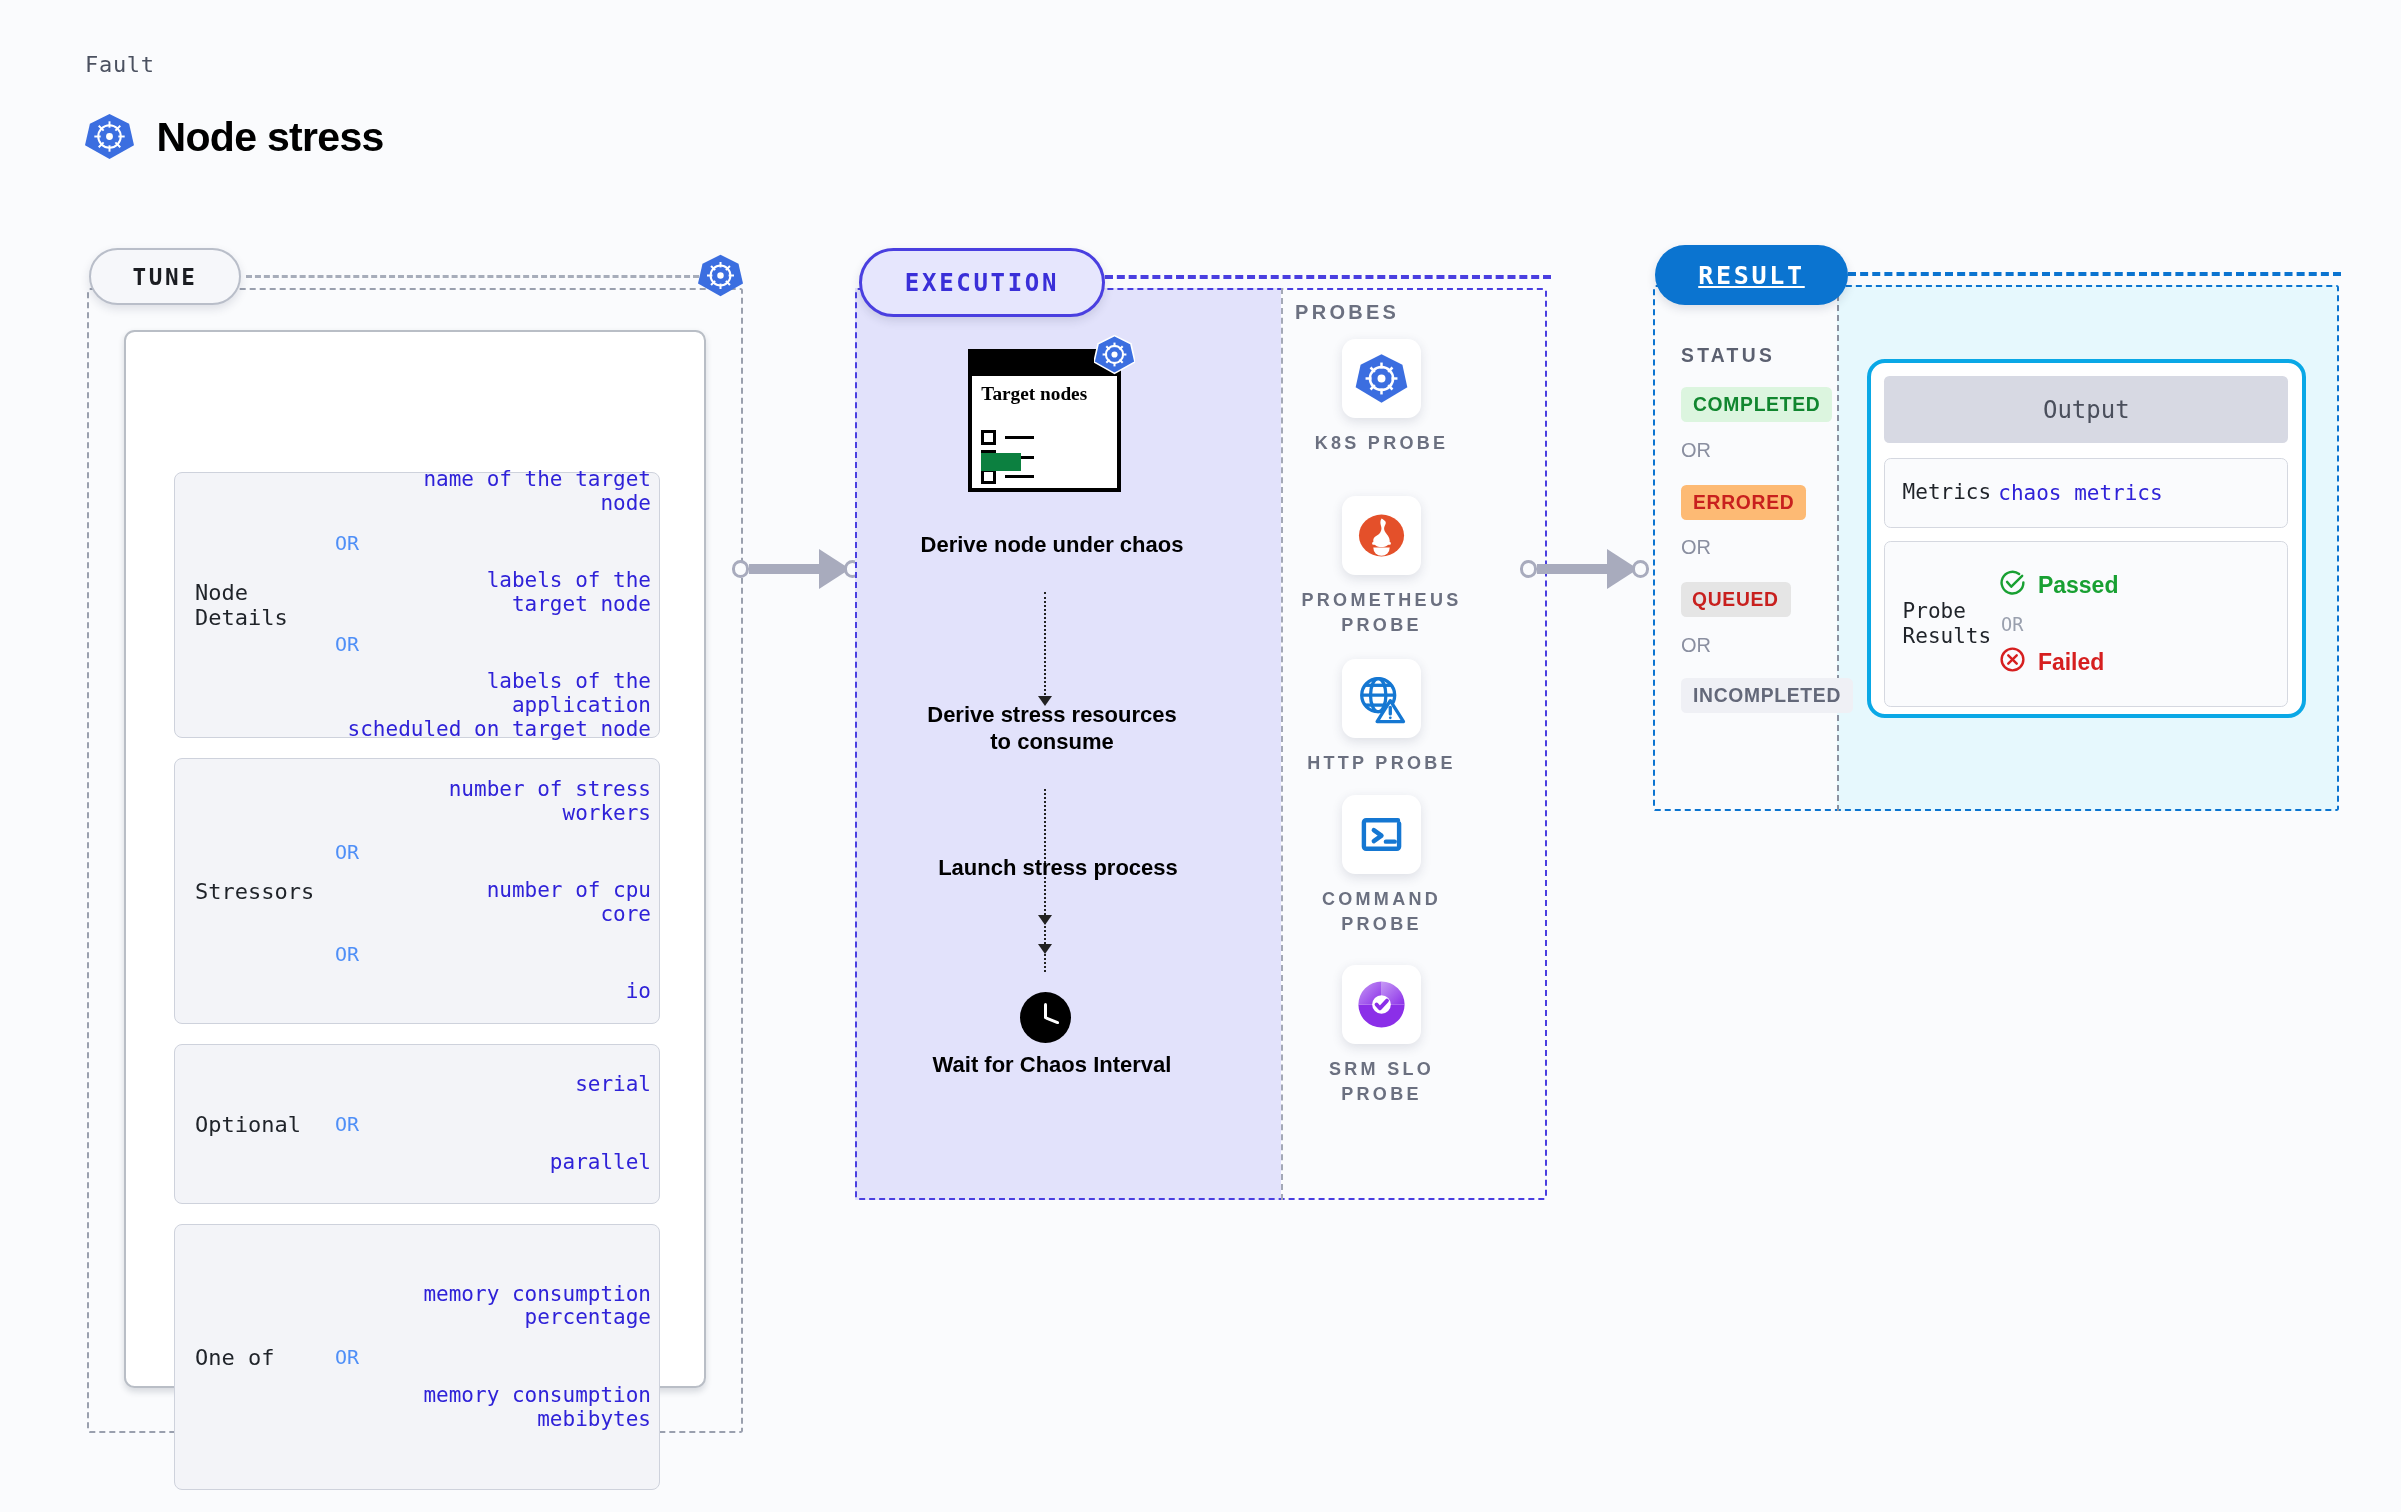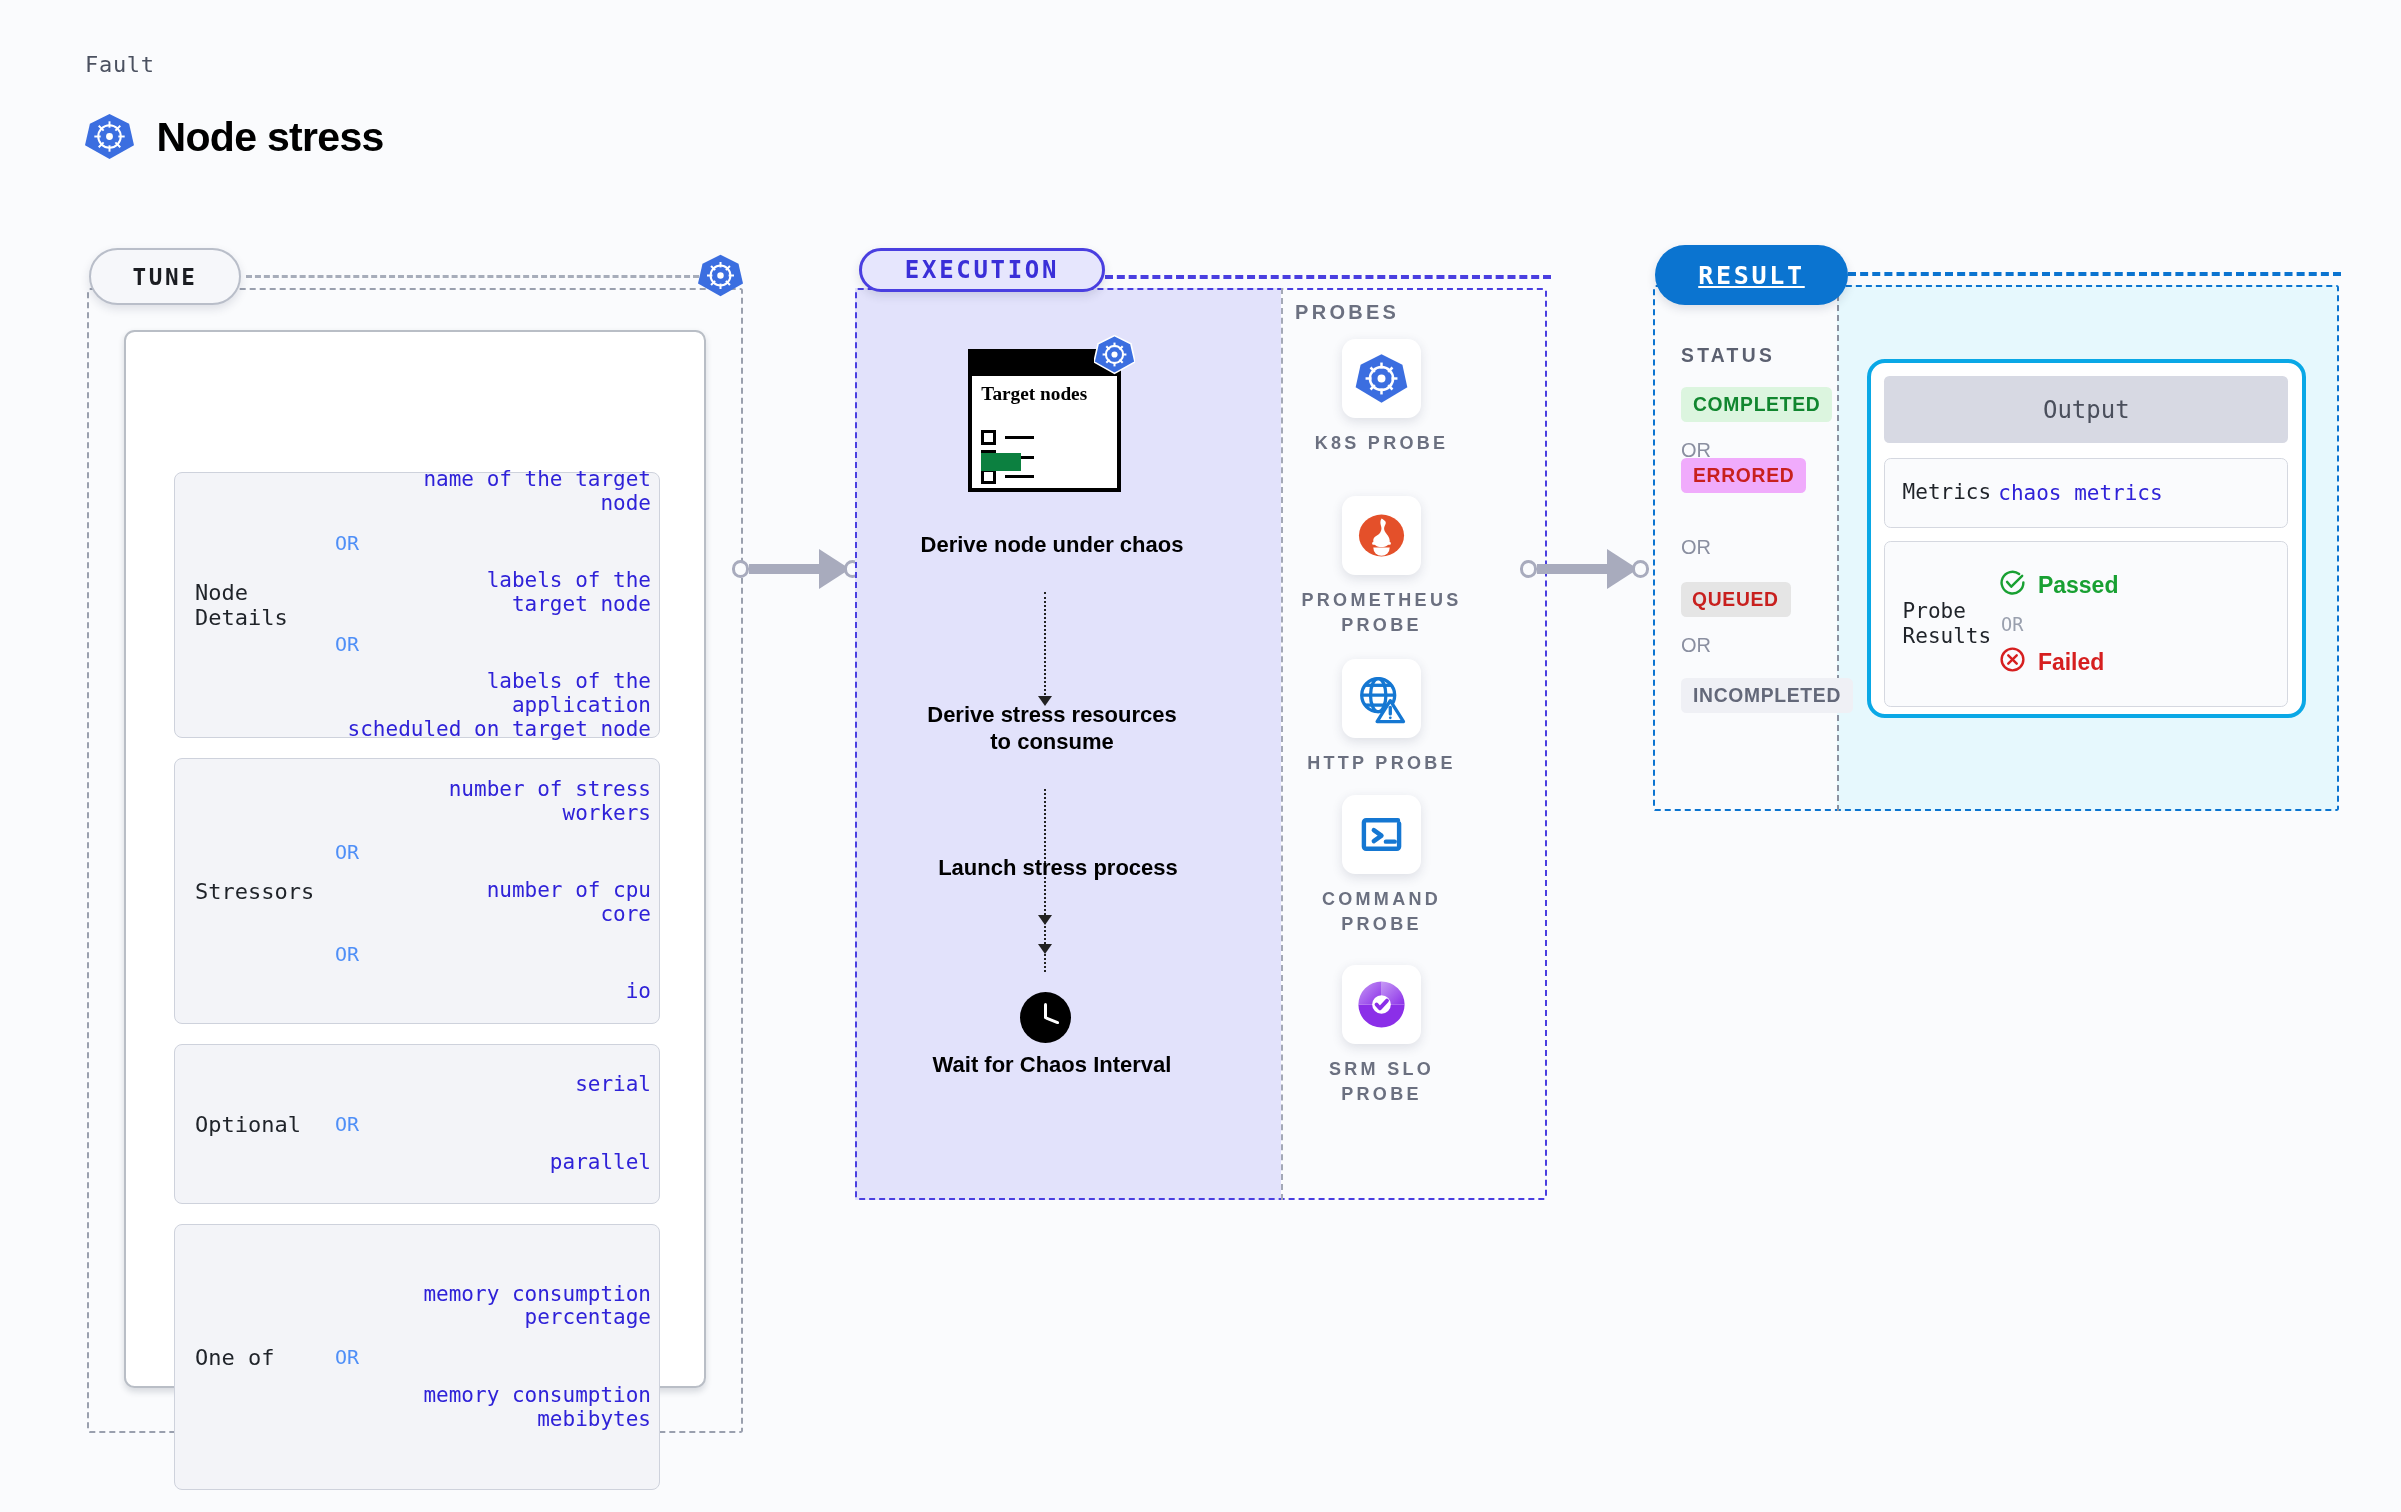--- a/index.html
+++ b/index.html
@@ -71,21 +71,21 @@
   .param-values{flex:1;padding-right:8px;}
   .pv{font-family:"DejaVu Sans Mono",monospace;font-size:21px;color:#2f22d8;line-height:1.14;margin-bottom:14.6px;white-space:pre-line;text-align:right;}
   .pv:last-child{margin-bottom:0;}
   .or{font-family:"DejaVu Sans Mono",monospace;font-size:20px;color:#4f8ff7;margin-bottom:14.6px;}
 
   
   #exec-box{left:855px;top:288px;width:692px;height:912px;border-color:#4a3fe0;}
   #exec-tint{left:855px;top:288px;width:426px;height:912px;background:#e2e2fb;}
   #exec-divider{left:1281px;top:288px;width:0;height:912px;border-left:2px dashed #a3a8b6;}
   #exec-pill{
-    left:859px;top:248px;width:246px;height:44px;
+    left:859px;top:248px;width:246px;height:69px;
     background:#e6e6fd;border:3.3px solid #4a3fe0;color:#3a2fd8;font-size:24px;
   }
   #exec-dash-line{left:1105px;top:275px;width:446px;height:0;border-top:4px dashed #4a3fe0;}
 
   #probes-label{
     left:1295px;top:301px;
     font-size:20px;color:#6b7080;letter-spacing:3.3px;font-weight:600;
   }
 
   
@@ -428,21 +428,21 @@
 <div class="abs" id="result-tint"></div>
 <div class="abs stage-box" id="result-box"></div>
 <div class="abs" id="result-divider"></div>
 <div class="abs" id="result-dash-line"></div>
 <div class="pill" id="result-pill">RESULT</div>
 
 <div class="abs" id="status-label">STATUS</div>
 
 <div class="status-badge" style="top:387px;background:#dcf5df;color:#11862f;">COMPLETED</div>
 <div class="status-or" style="top:439px;">OR</div>
-<div class="status-badge" style="top:458px;background:#f0abfc;color:#c8201e;">ERRORED</div>
+<div class="status-badge" style="top:485px;background:#fdba74;color:#c8201e;">ERRORED</div>
 <div class="status-or" style="top:536px;">OR</div>
 <div class="status-badge" style="top:582px;background:#e5e5e5;color:#c8201e;padding-left:11px;">QUEUED</div>
 <div class="status-or" style="top:634px;">OR</div>
 <div class="status-badge" style="top:678px;background:#eff0f5;color:#636879;">INCOMPLETED</div>
 
 <div class="abs" id="output-card">
   <div class="abs" id="output-header">Output</div>
 
   <div class="out-block" style="top:95px;height:70px;">
     <div class="out-label">Metrics</div>

